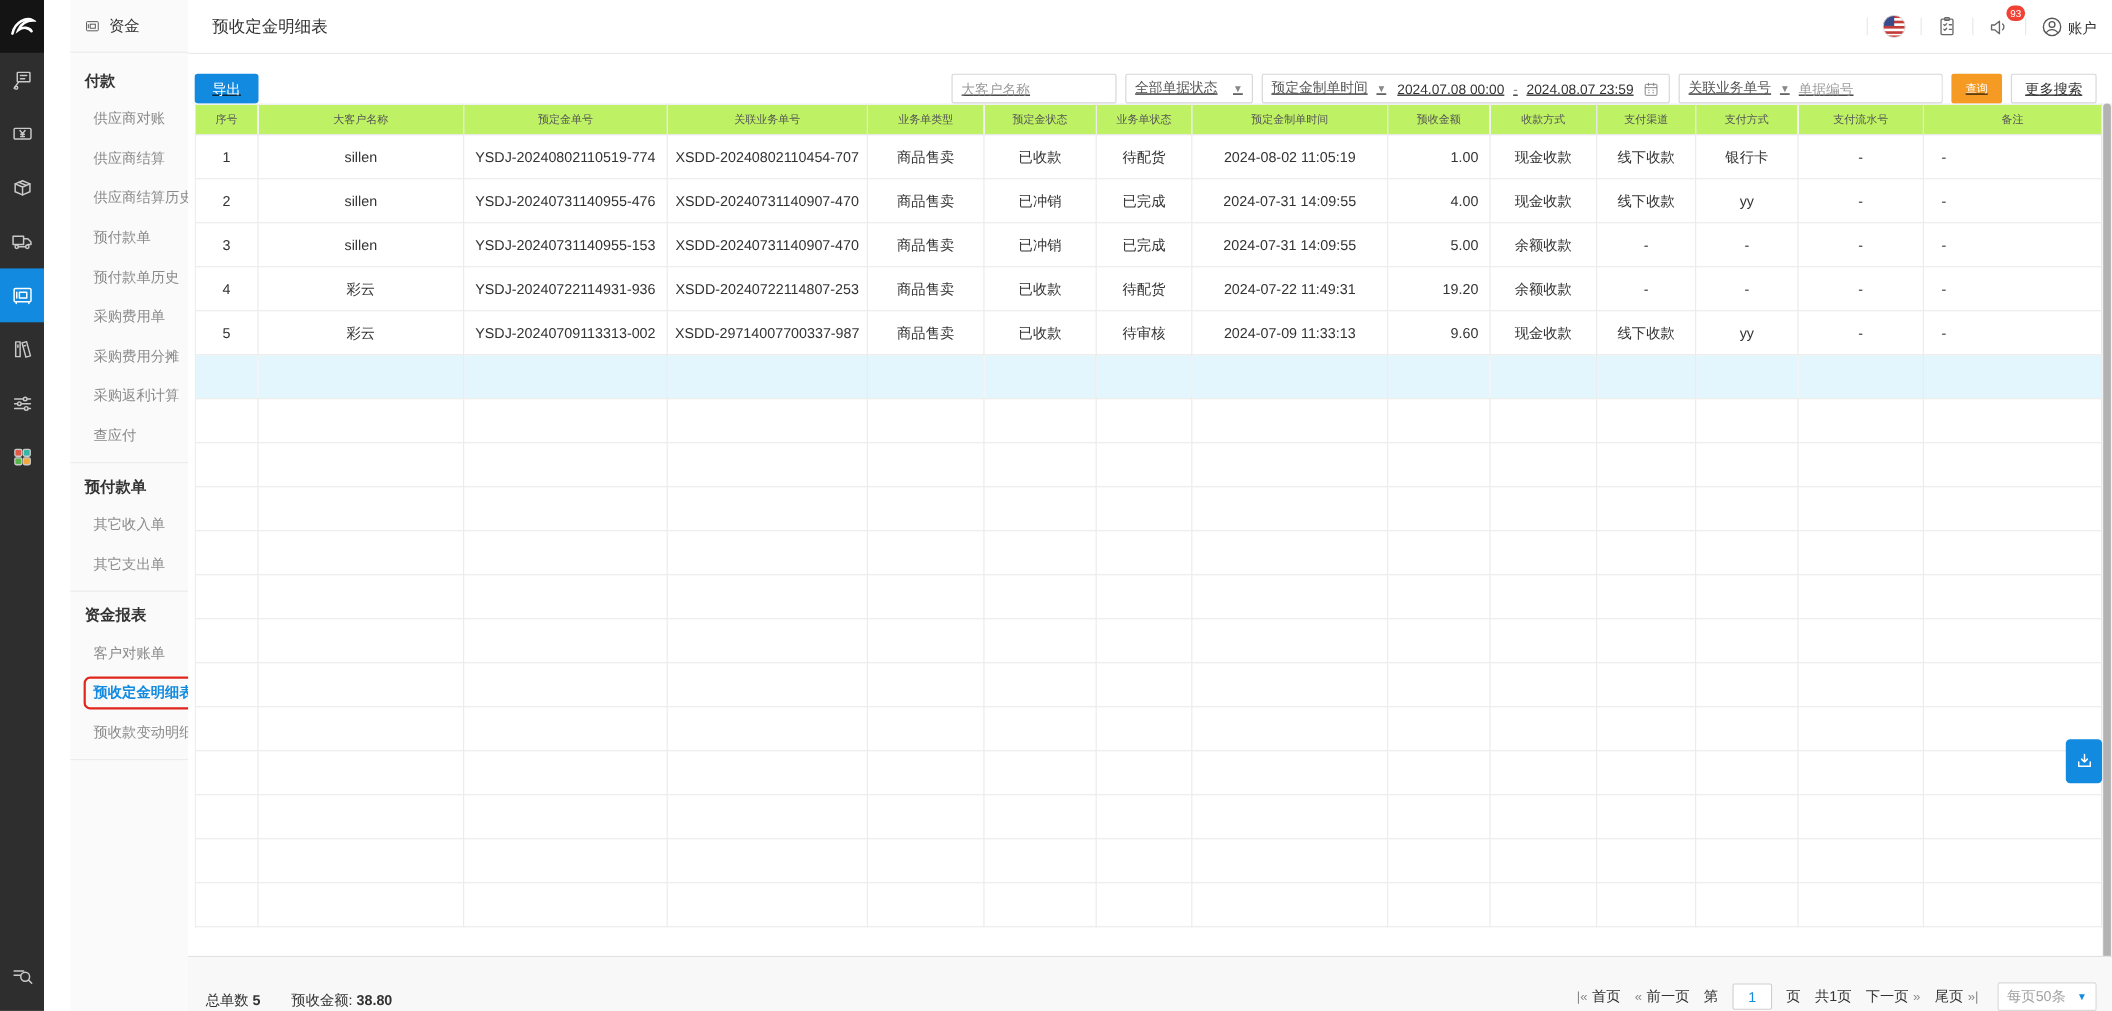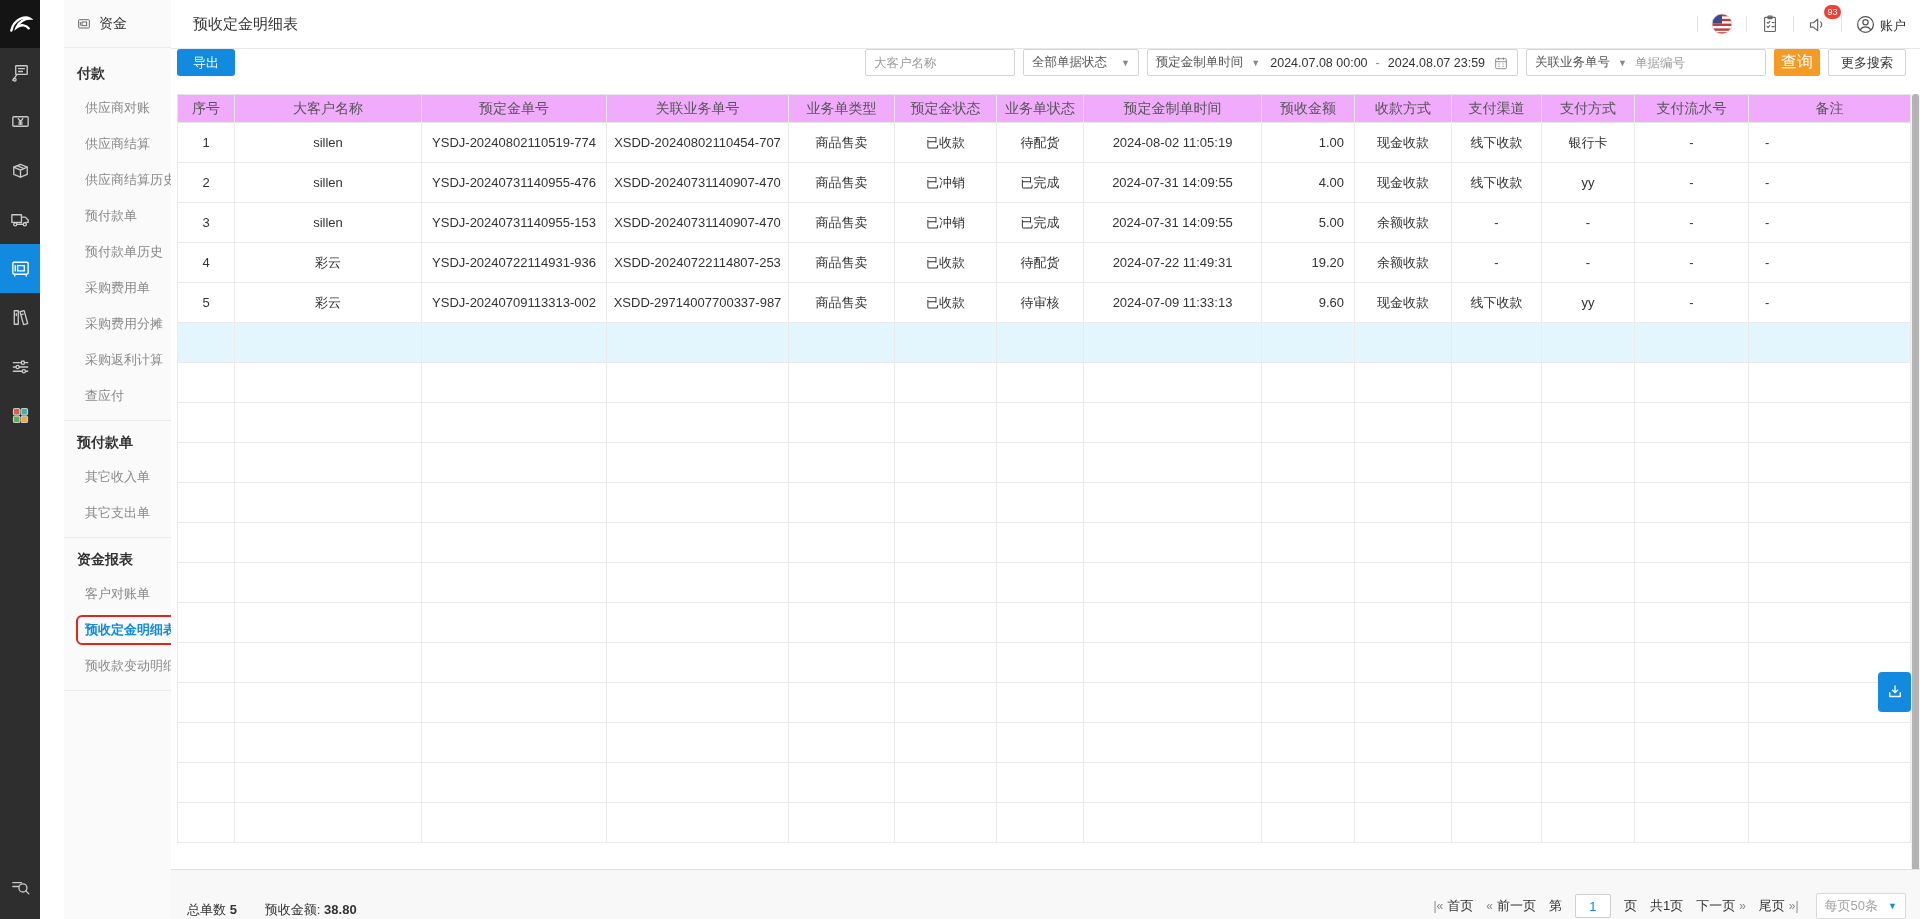--- a/index.html
+++ b/index.html
@@ -36,43 +36,43 @@
 
   .titlebar { height:49px; border-bottom:1px solid #e8e8e8; display:flex; align-items:center; padding:0 14px 0 22px; background:#fff; }
   .page-title { font-size:15px; color:#333; }
   .titlebar-right { margin-left:auto; display:flex; align-items:center; gap:13px; }
   .tb-divider { width:1px; height:16px; background:#e6e6e6; }
   .tb-icon { position:relative; display:flex; align-items:center; cursor:pointer; }
   .tb-icon svg { stroke:#666; fill:none; stroke-width:1.4; stroke-linecap:round; stroke-linejoin:round; }
   .badge { position:absolute; top:-9px; right:-13px; background:#f04134; color:#fff; font-size:9px; min-width:17px; height:14px; line-height:14px; border-radius:8px; text-align:center; padding:0 3px; }
   .account { display:flex; align-items:flex-end; gap:4px; font-size:13px; color:#333; cursor:pointer; }
 
-  .toolbar { height:45px; display:flex; align-items:flex-start; padding:0 14px 0 6px; }
+  .toolbar { height:45px; display:flex; align-items:flex-end; padding:0 14px 0 6px;text-decoration:underline; }
   .btn-export { background:#118ae0; color:#fff; border:none; width:58px; height:27px; font-size:13px; border-radius:3px; cursor:pointer; }
   .filters { margin-left:auto; display:flex; align-items:center; gap:8px; }
   .f-input { height:27px; border:1px solid #d5d5d5; border-radius:2px; font-size:12.5px; color:#333; padding:0 8px; background:#fff; }
   .f-input::placeholder { color:#9b9b9b; }
   .f-customer { width:150px; }
   .f-select { height:27px; border:1px solid #d5d5d5; border-radius:2px; display:flex; align-items:center; padding:0 8px; font-size:12.5px; color:#555; background:#fff; cursor:pointer; gap:14px; }
   .caret { font-size:9px; color:#888; }
   .f-group { height:27px; border:1px solid #d5d5d5; border-radius:2px; display:flex; align-items:center; background:#fff; font-size:12.5px; }
   .f-group .seg { padding:0 8px; display:flex; align-items:center; gap:8px; color:#555; cursor:pointer; }
   .f-group .date-text { color:#333; padding:0 2px; cursor:pointer; }
   .f-group .dash { color:#888; padding:0 6px; }
   .cal-icon { margin:0 8px 0 6px; display:flex; cursor:pointer; }
   .cal-icon svg { stroke:#777; fill:none; stroke-width:1.2; }
   .f-order-input { border:none; outline:none; width:130px; font-size:12.5px; height:23px; }
   .f-order-input::placeholder { color:#9b9b9b; }
-  .btn-search { background:#f59a23; color:#fff; border:none; width:46px; height:27px; font-size:16px; border-radius:2px; cursor:pointer; }
+  .btn-search { background:#f59a23; color:#fff; border:none; width:46px; height:27px; font-size:10px; border-radius:2px; cursor:pointer; }
   .btn-more { background:#fff; color:#333; border:1px solid #d5d5d5; width:78px; height:27px; font-size:13px; border-radius:2px; cursor:pointer; }
 
   
   .table-wrap { position:absolute; top:94px; left:6px; right:9px; bottom:38px; overflow:hidden; }
   table { border-collapse:collapse; table-layout:fixed; width:100%; }
-  th { height:28px; font-size:14px; font-weight:400; color:#555; background:#f0abfc; border:1px solid #e4e4e4; text-align:center; overflow:hidden; white-space:nowrap; }
+  th { height:28px; font-size:10px; font-weight:400; color:#555; background:#bef264; border:1px solid #e4e4e4; text-align:center; overflow:hidden; white-space:nowrap; }
   td { height:40px; font-size:13px; color:#333; border:1px solid #eaeaea; text-align:center; overflow:hidden; white-space:nowrap; }
   td.num { text-align:right; padding-right:10px; }
   td.remark { text-align:left; padding-left:16px; }
   tr.hl td { background:#e3f6fd; }
 
   .vscroll { position:absolute; top:94px; right:0; width:9px; bottom:38px; background:#f2f2f2; }
   .vscroll .thumb { position:absolute; top:0; left:1px; width:7px; height:99%; background:#b3b3b3; border-radius:4px; }
 
   .fab-download { position:absolute; right:9px; top:672px; width:33px; height:40px; background:#118ae0; border-radius:4px; display:flex; align-items:center; justify-content:center; cursor:pointer; z-index:6; }
   .fab-download svg { stroke:#fff; fill:none; stroke-width:1.8; stroke-linecap:round; stroke-linejoin:round; }

